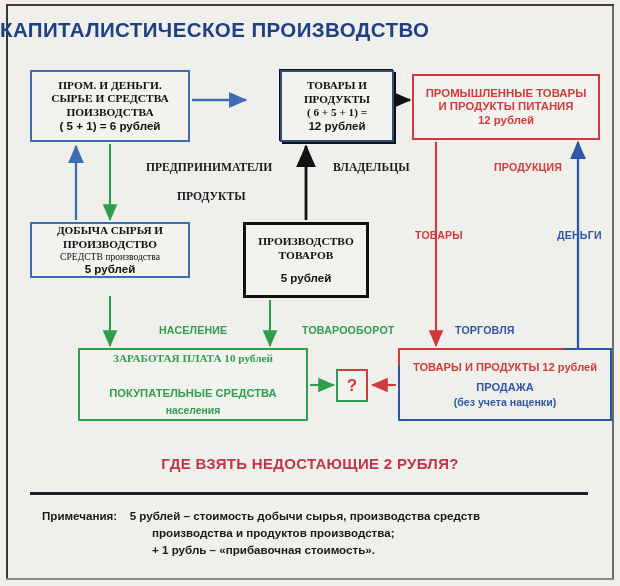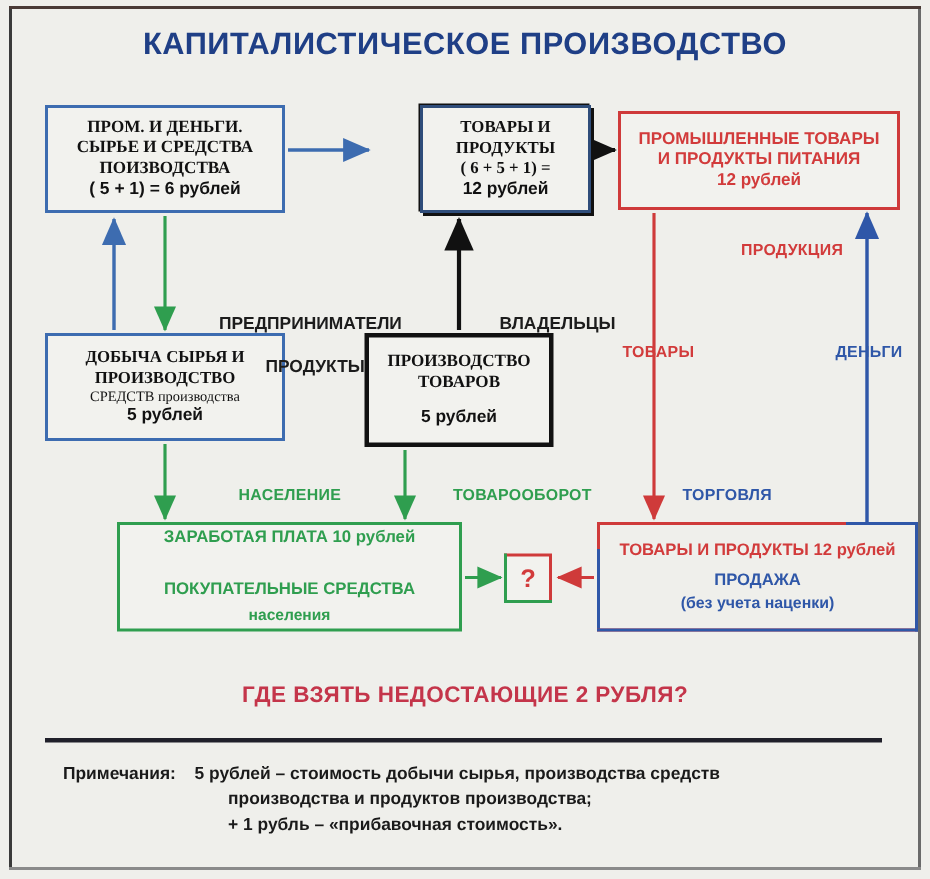--- a/index.html
+++ b/index.html
@@ -15,21 +15,20 @@
     background:#efefeb;
   }
   
   .frame-left{position:absolute;left:6px;top:6px;width:2px;height:574px;background:#3a3a3a;}
   .frame-top{position:absolute;left:6px;top:4px;width:608px;height:2px;background:#4a3a36;}
   .frame-right{position:absolute;left:612px;top:6px;width:2px;height:574px;background:#6a6a6a;}
   .frame-bottom{position:absolute;left:6px;top:578px;width:608px;height:2px;background:#8a8a8a;}
 
   .title{
     position:absolute;left:0;top:18px;width:620px;
-    text-align:center;
     font-size:20.5px;font-weight:bold;
     color:#1f3f86;letter-spacing:.4px;
   }
 
   .box{position:absolute;box-sizing:border-box;background:#f2f2ee;
        display:flex;flex-direction:column;align-items:center;justify-content:center;
        text-align:center;line-height:1.18;}
 
   
   #box-raw{left:30px;top:70px;width:160px;height:72px;border:2.5px solid #3d6cb0;
@@ -37,51 +36,51 @@
   #box-raw .l4{font-family:"Liberation Sans",sans-serif;font-size:11.6px;}
 
   #box-goods{left:248px;top:70px;width:114px;height:72px;border:2.5px solid #2f4d7a;
     box-shadow:2px 2px 0 0 #111, -1px -1px 0 0 #111;
     font-family:"Liberation Serif", serif;font-weight:bold;font-size:11.2px;color:#111;margin-left:32px;}
   #box-goods .l4{font-family:"Liberation Sans",sans-serif;font-size:11.6px;}
 
   #box-industrial{left:412px;top:74px;width:188px;height:66px;border:2.2px solid #cf3a3a;
     font-size:11.4px;font-weight:bold;color:#d23b3b;}
 
-  #box-extract{left:30px;top:222px;width:160px;height:72px;border:2.5px solid #3d6cb0;
+  #box-extract{left:30px;top:222px;width:160px;height:56px;border:2.5px solid #3d6cb0;
     font-family:"Liberation Serif", serif;font-weight:bold;font-size:11.2px;color:#111;}
   #box-extract .lc{font-weight:normal;font-size:9.6px;}
   #box-extract .l4{font-family:"Liberation Sans",sans-serif;font-size:11.6px;}
 
   #box-production{left:243px;top:222px;width:126px;height:76px;border:3px solid #111;
     font-family:"Liberation Serif", serif;font-weight:bold;font-size:11.4px;color:#111;}
   #box-production .l3{font-family:"Liberation Sans",sans-serif;font-size:11.6px;margin-top:9px;}
 
   #box-wage{left:78px;top:348px;width:230px;height:73px;border:2.5px solid #2f9e4f;
     font-size:11.2px;font-weight:bold;color:#2f9e4f;}
-  #box-wage .l1{margin-bottom:22px;}
+  #box-wage .l1{margin-bottom:22px;font-family:Liberation Serif, serif;}
   #box-wage .l3{font-size:10.4px;margin-top:5px;}
 
   #box-sale{left:398px;top:348px;width:214px;height:73px;border:2.2px solid #cf3a3a;
     font-size:11.1px;font-weight:bold;color:#d23b3b;background:transparent;}
   #box-sale .blue-edge-r{position:absolute;right:-2.2px;top:-2.2px;width:2.2px;height:calc(100% + 4.4px);background:#2f57a8;}
   #box-sale .blue-edge-b{position:absolute;left:-2.2px;bottom:-2.2px;width:calc(100% + 4.4px);height:2.2px;background:#2f57a8;}
   #box-sale .blue-edge-l{position:absolute;left:-2.2px;top:16px;width:2.2px;height:calc(100% - 16px);background:#2f57a8;}
   #box-sale .blue-edge-t{position:absolute;right:-2.2px;top:-2.2px;width:48px;height:2.2px;background:#2f57a8;}
   #box-sale .l2{color:#2f57a8;margin-top:7px;}
   #box-sale .l3{color:#2f57a8;font-size:10.6px;margin-top:2px;}
 
   #box-q{left:336px;top:369px;width:32px;height:33px;border:2px solid #cf3a3a;background:#f2f2ee;}
   #box-q .green-l{position:absolute;left:-2px;top:-2px;width:2px;height:calc(100% + 4px);background:#2f9e4f;}
   #box-q .green-b{position:absolute;left:-2px;bottom:-2px;width:calc(100% + 4px);height:2px;background:#2f9e4f;}
   #box-q .qm{font-size:17px;font-weight:bold;color:#d23b3b;line-height:1;}
 
   
   .alabel{position:absolute;white-space:nowrap;}
-  .serif-lab{font-family:Liberation Sans, sans-serif;font-weight:bold;font-size:11.6px;color:#1c1c1c;margin-top:48px;}
+  .serif-lab{font-family:Liberation Serif, serif;font-weight:bold;font-size:11.6px;color:#1c1c1c;}
   .red-lab{font-size:10.6px;font-weight:bold;color:#d23b3b;letter-spacing:.2px;}
   .blue-lab{font-size:10.6px;font-weight:bold;color:#2f57a8;letter-spacing:.2px;}
   .green-lab{font-size:10.6px;font-weight:bold;color:#2f9e4f;letter-spacing:.2px;}
 
   
   .question{position:absolute;left:0;top:455px;width:620px;text-align:center;
     font-size:15px;font-weight:bold;color:#c4354a;letter-spacing:.3px;}
   .rule{position:absolute;left:30px;top:492px;width:558px;height:2.5px;background:#20202a;}
   .notes{position:absolute;left:42px;top:508px;width:560px;
     font-size:11.6px;font-weight:bold;color:#1a1a1a;line-height:1.45;}

